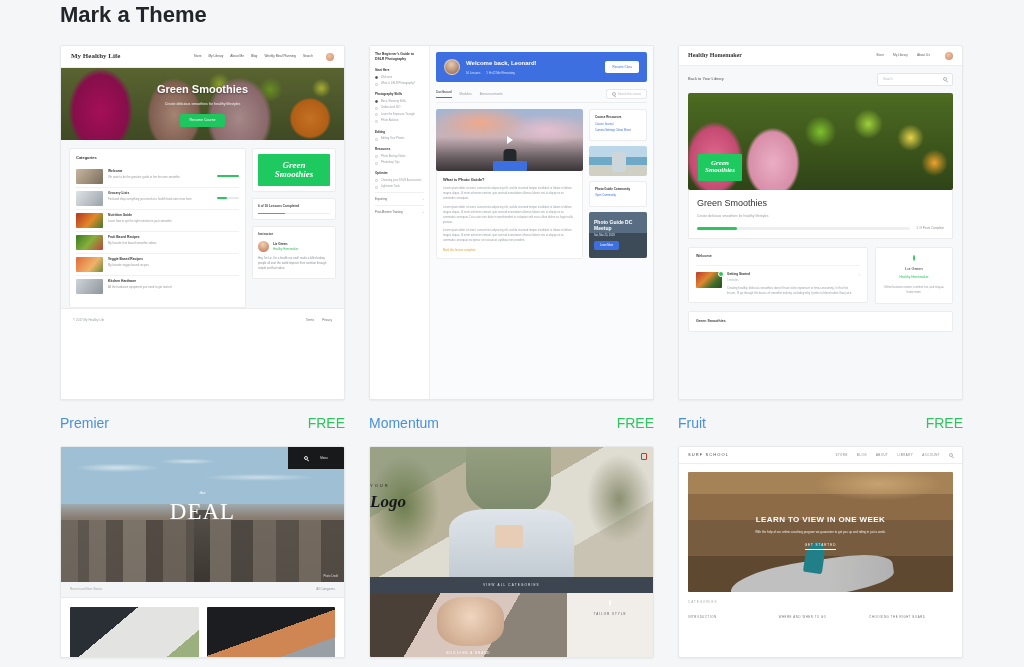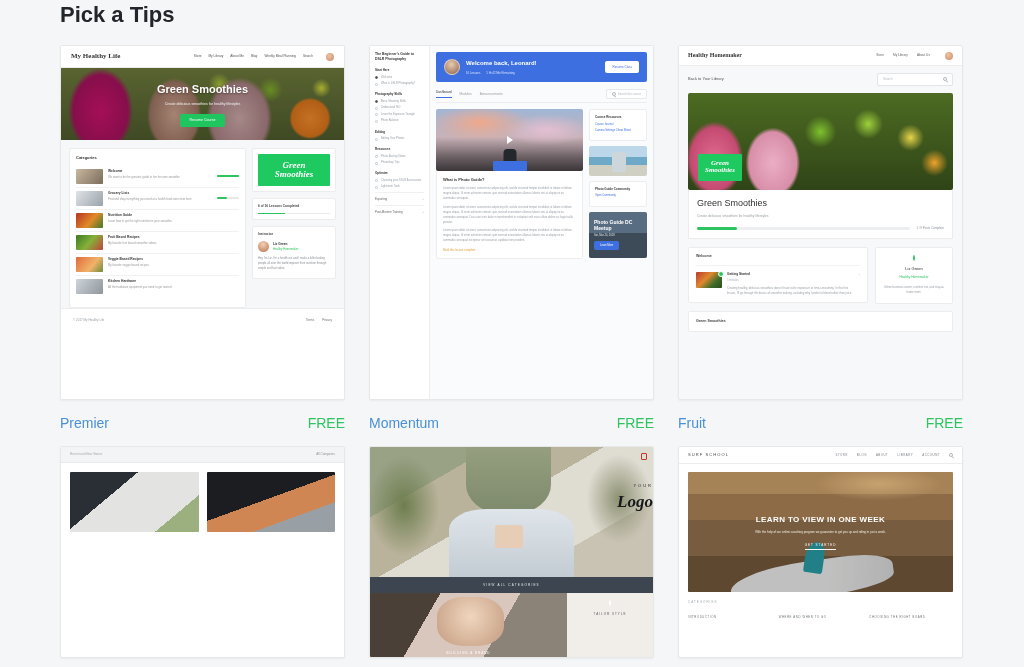--- a/index.html
+++ b/index.html
@@ -274,21 +274,21 @@
       radial-gradient(ellipse 44px 60px at 88% 40%, #8d9072, transparent 74%),
       linear-gradient(150deg, #9aa286 0 24%, #b9b39b 24% 46%, #dfdcd2 46% 74%, #c9c3b4 74% 100%);
   }
   .c5-hero .arm { position:absolute; left:34%; top:-4%; width:30%; height:55%;
      background:linear-gradient(#97a182,#7d8a6b); border-radius:0 0 40% 40%; }
   .c5-hero .dress { position:absolute; left:28%; bottom:0; width:44%; height:52%;
      background:linear-gradient(#dfe5ea,#c3ccd3); border-radius:30% 30% 0 0; }
   .c5-hero .hand { position:absolute; left:44%; bottom:22%; width:10%; height:18%;
      background:#e8cdb6; border-radius:3px; }
   .c5-hero .logo { position:absolute; left:0; right:0; top:40%; transform:translateY(-50%);
-     text-align:right; }
+     text-align:left; }
   .c5-hero .logo .y { display:block; font-size:4px; letter-spacing:2px; color:#1d1d1d; }
   .c5-hero .logo .l { font-family:"Liberation Serif", serif; font-style:italic;
      font-size:17px; color:#17181a; font-weight:bold; }
   .c5-hero .cart { position:absolute; right:6px; top:6px; width:6px; height:7px;
      border:1px solid #c0392b; border-radius:1px; }
   .c5-catbar { height:16px; background:#3d4550; display:flex; align-items:center;
                justify-content:center; }
   .c5-catbar span { font-size:3px; color:#e7eaed; letter-spacing:1.2px; }
   .c5-cols { display:flex; height:66px; }
   .c5-feat { flex:1; position:relative; overflow:hidden;
@@ -339,21 +339,21 @@
   .c6-cats .it .cap { font-size:2.8px; color:#6b7176; letter-spacing:.6px; margin-top:4px; }
 
   .mag { display:inline-block; width:4px; height:4px; border:.8px solid currentColor;
          border-radius:50%; position:relative; color:#b4b9be; }
   .mag::after { content:""; position:absolute; right:-2px; bottom:-2px; width:2.4px; height:.8px;
      background:currentColor; transform:rotate(45deg); }
 </style>
 </head>
 <body>
 
-<h1 class="page-title">Pick a Tips</h1>
+<h1 class="page-title">Mark a Theme</h1>
 
 <div class="grid">
 
   <div class="theme-cell">
     <div class="preview">
       <div class="mini">
         <div class="c1-nav">
           <span class="c1-brand">My Healthy Life</span>
           <span class="c1-navlinks">
             <span>Store</span>
@@ -672,20 +672,34 @@
     </div>
     <div class="meta">
       <span class="name">Fruit</span>
       <span class="price">FREE</span>
     </div>
   </div>
 
   <div class="theme-cell">
     <div class="preview preview-tall">
       <div class="mini">
+        <div class="c4-hero">
+          <i class="clouds"></i>
+          <i class="city"></i>
+          <i class="tower"></i>
+          <span class="menu">
+            <i class="mag" style="color:#e6e8ea"></i>
+            <span>Menu</span>
+          </span>
+          <span class="title">
+            <span class="the">the</span>
+            <span class="dl">DEAL</span>
+          </span>
+          <span class="cred">Photo Credit</span>
+        </div>
         <div class="c4-sub">
           <span class="l">Recent and New Stories</span>
           <span class="r">All Categories</span>
         </div>
         <div class="c4-posts">
           <i class="p c4-p1"></i>
           <i class="p c4-p2"></i>
         </div>
       </div>
     </div>

